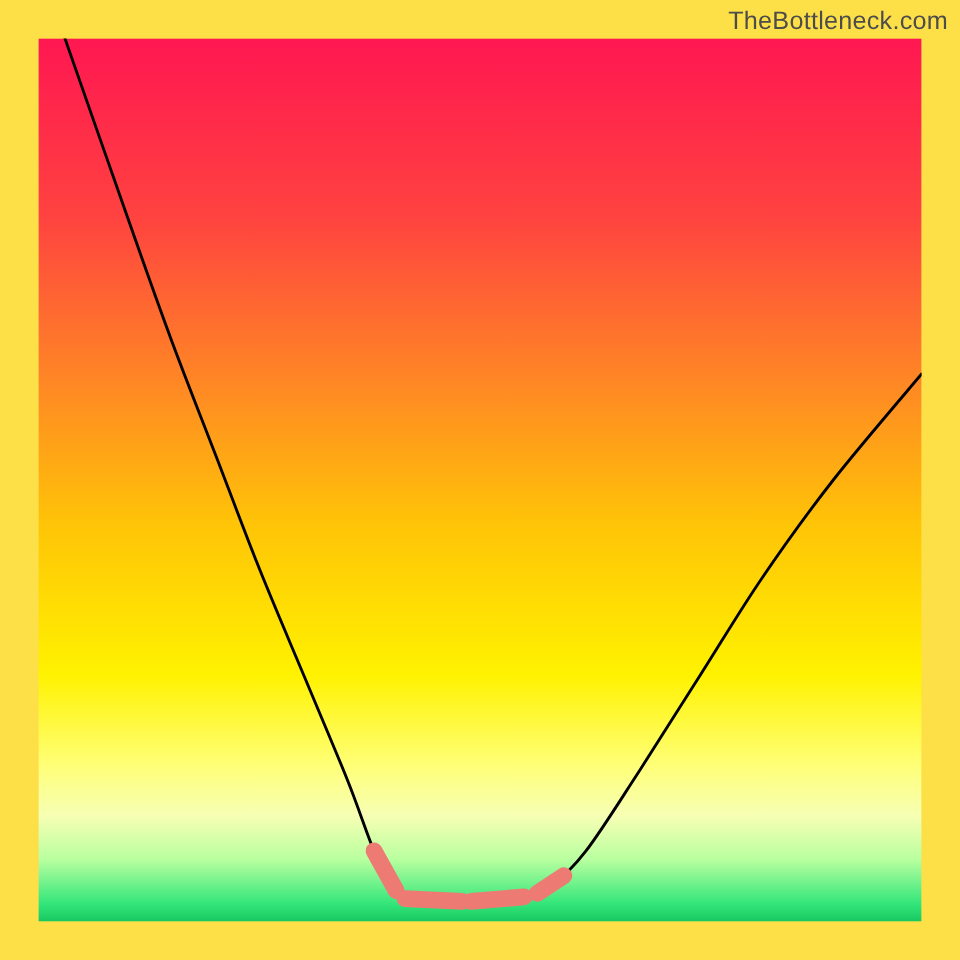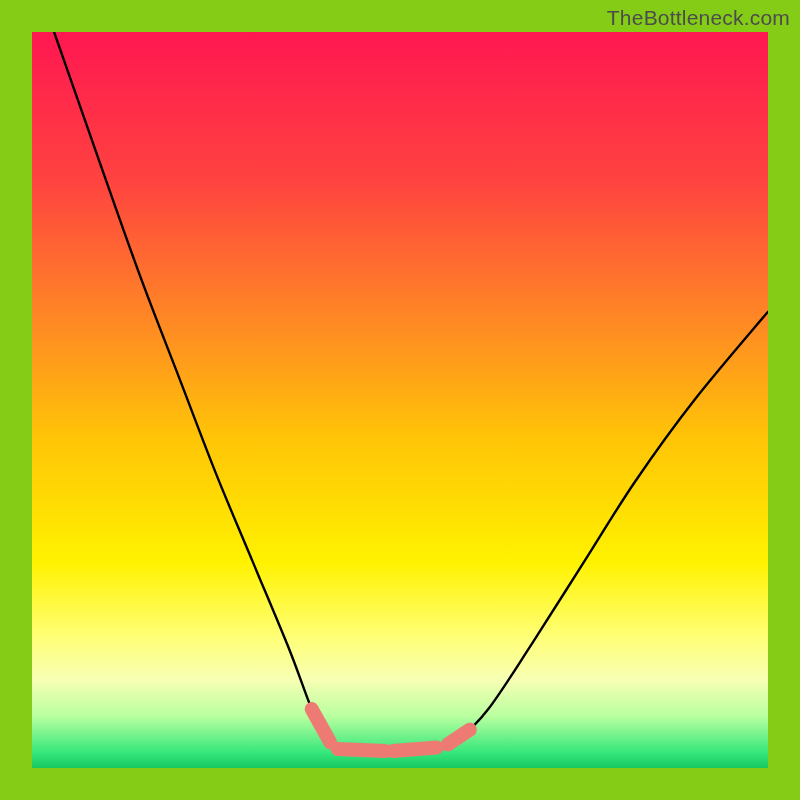--- a/index.html
+++ b/index.html
@@ -8,21 +8,21 @@
     width: 800px;
     height: 800px;
     overflow: hidden;
     background: #000;
     font-family: Arial, Helvetica, sans-serif;
   }
   .frame {
     position: relative;
     width: 800px;
     height: 800px;
-    background: #84cc16;
+    background: #fde047;
   }
   .plot {
     position: absolute;
     left: 32px;
     top: 32px;
     width: 736px;
     height: 736px;
     
   }
   .plot svg {

